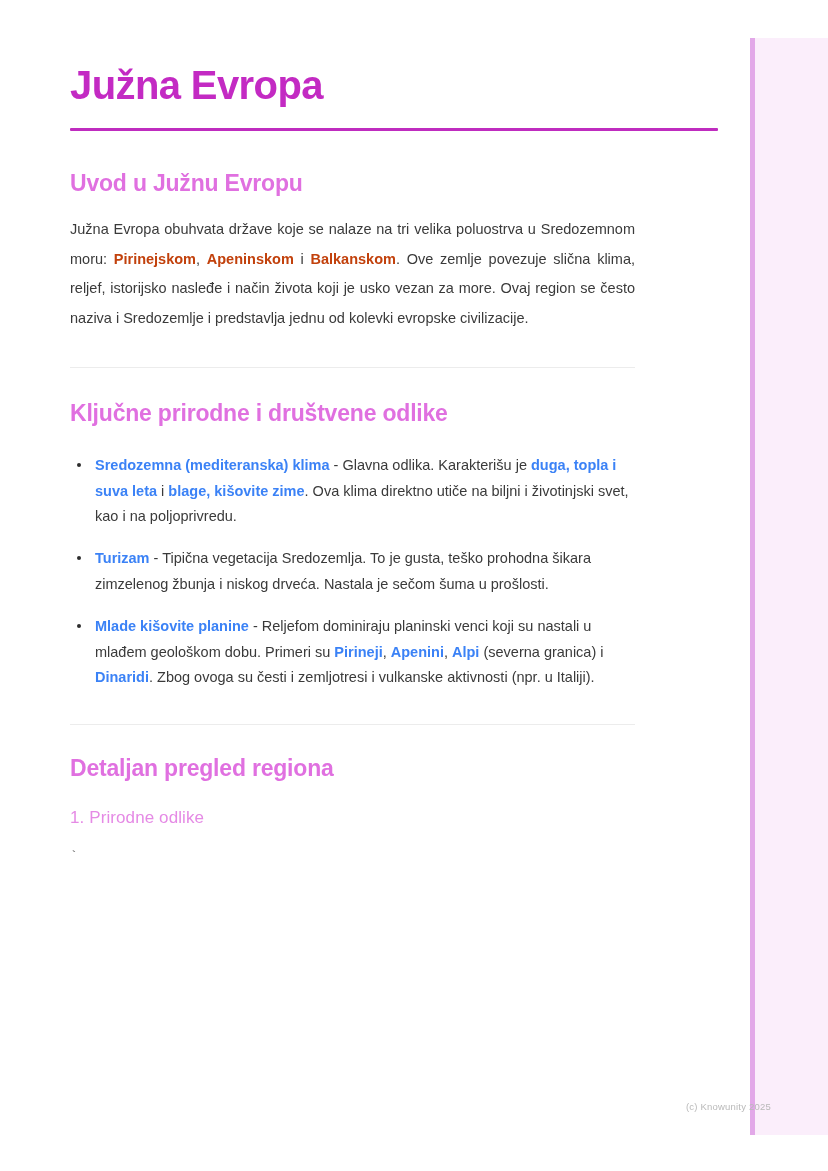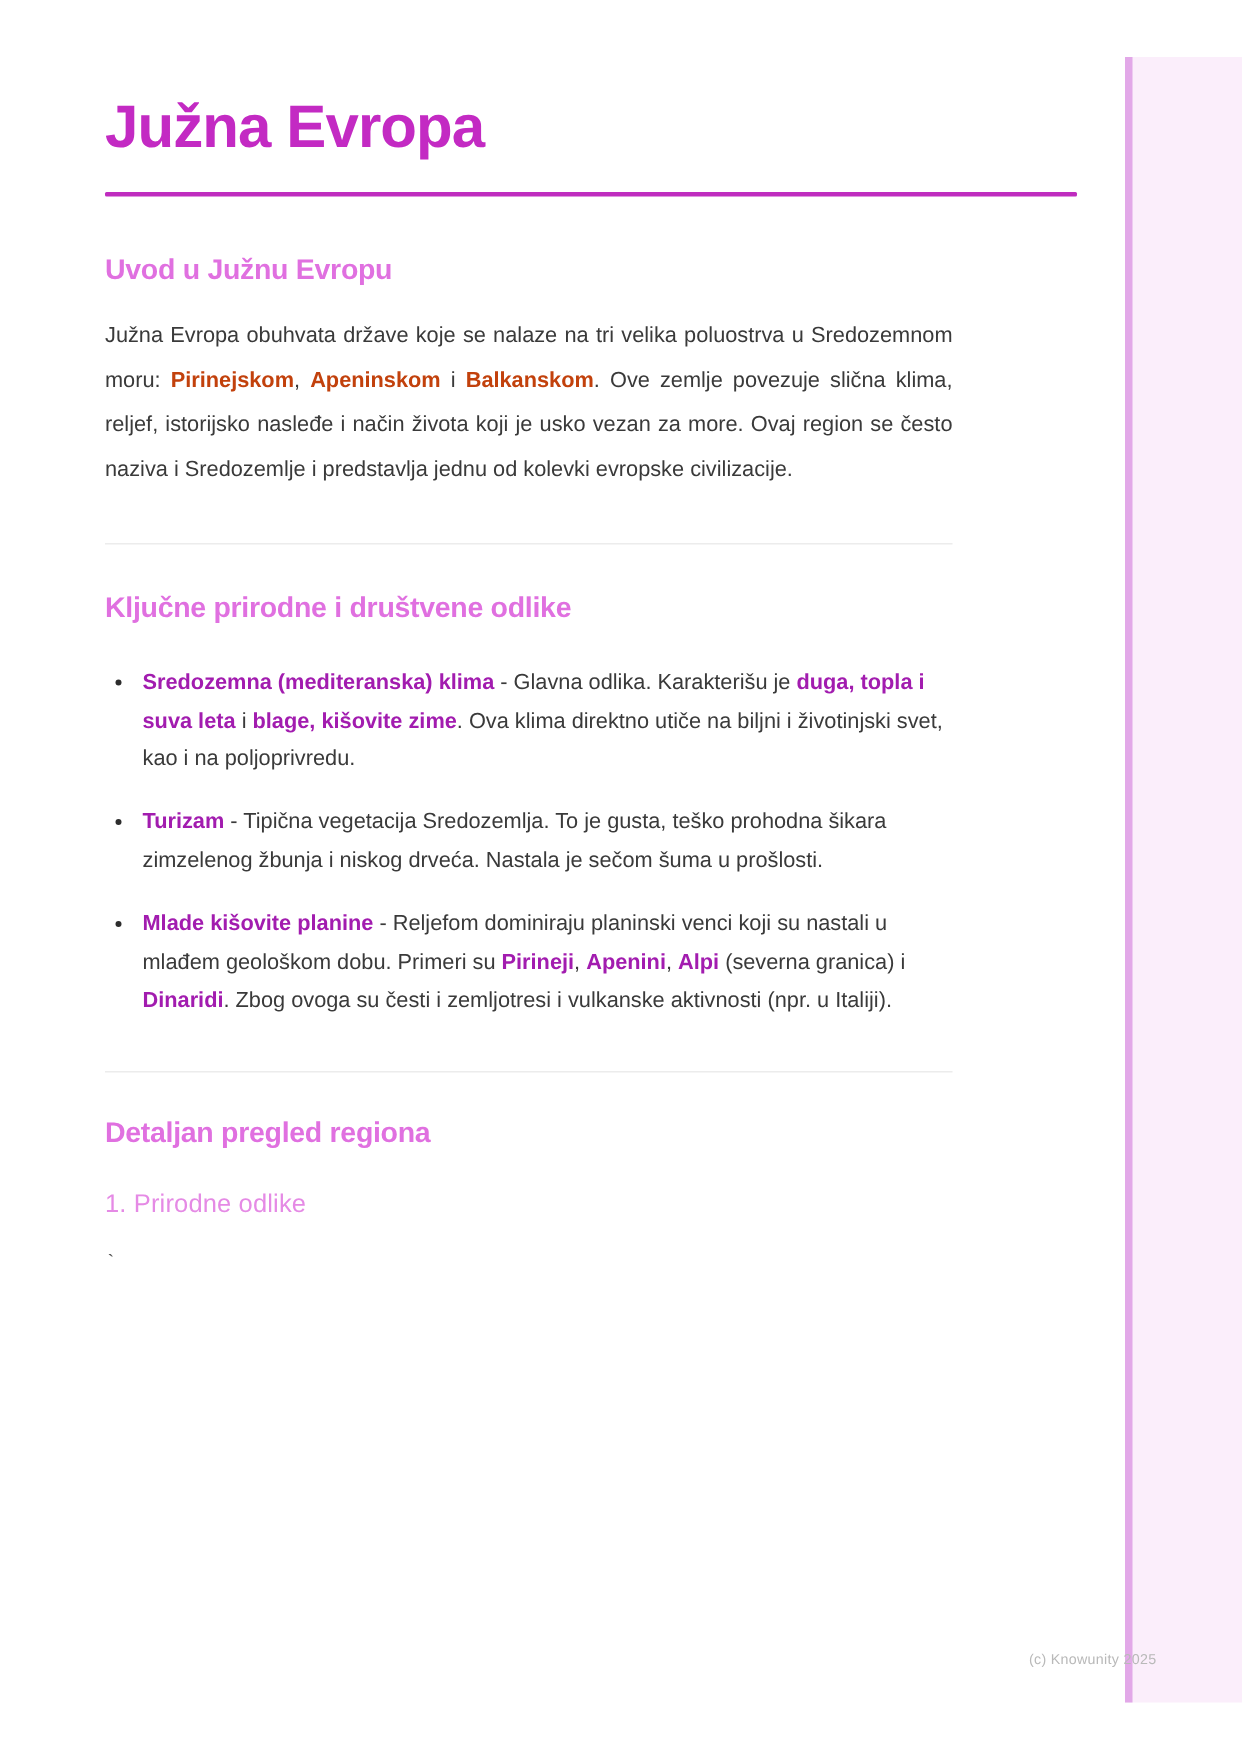--- a/index.html
+++ b/index.html
@@ -58,21 +58,21 @@
   .title-rule {
     margin-top: 20px;
     width: 648px;
     height: 3px;
     background: #bf2cbf;
     border-radius: 1px;
   }
 
   
   .h2 {
-    font-size: 19px;
+    font-size: 23px;
     font-weight: bold;
     color: #e070e0;
     margin: 0;
     padding: 0;
     letter-spacing: -0.2px;
   }
   .h2.intro   { margin-top: 39px; }
   .h2.key     { margin-top: 0; }
   .h2.detail  { margin-top: 0; }
 
@@ -125,21 +125,21 @@
   .bullets li:last-child { margin-bottom: 0; }
   .bullets li .bullet-dot {
     position: absolute;
     left: 7px;
     top: 10px;
     width: 4px;
     height: 4px;
     border-radius: 50%;
     background: #2d2d2d;
   }
-  .bullets li b { font-weight: bold; color: #a21caf; }
+  .bullets li b { font-weight: bold; color: #3b82f6; }
 
   
   .gap-key-heading { margin-top: 32px; }
   .gap-detail-heading { margin-top: 30px; }
   .gap-sub-heading { margin-top: 26px; }
 
   .stray-mark {
     margin-top: 22px;
     font-size: 13px;
     color: #555;

